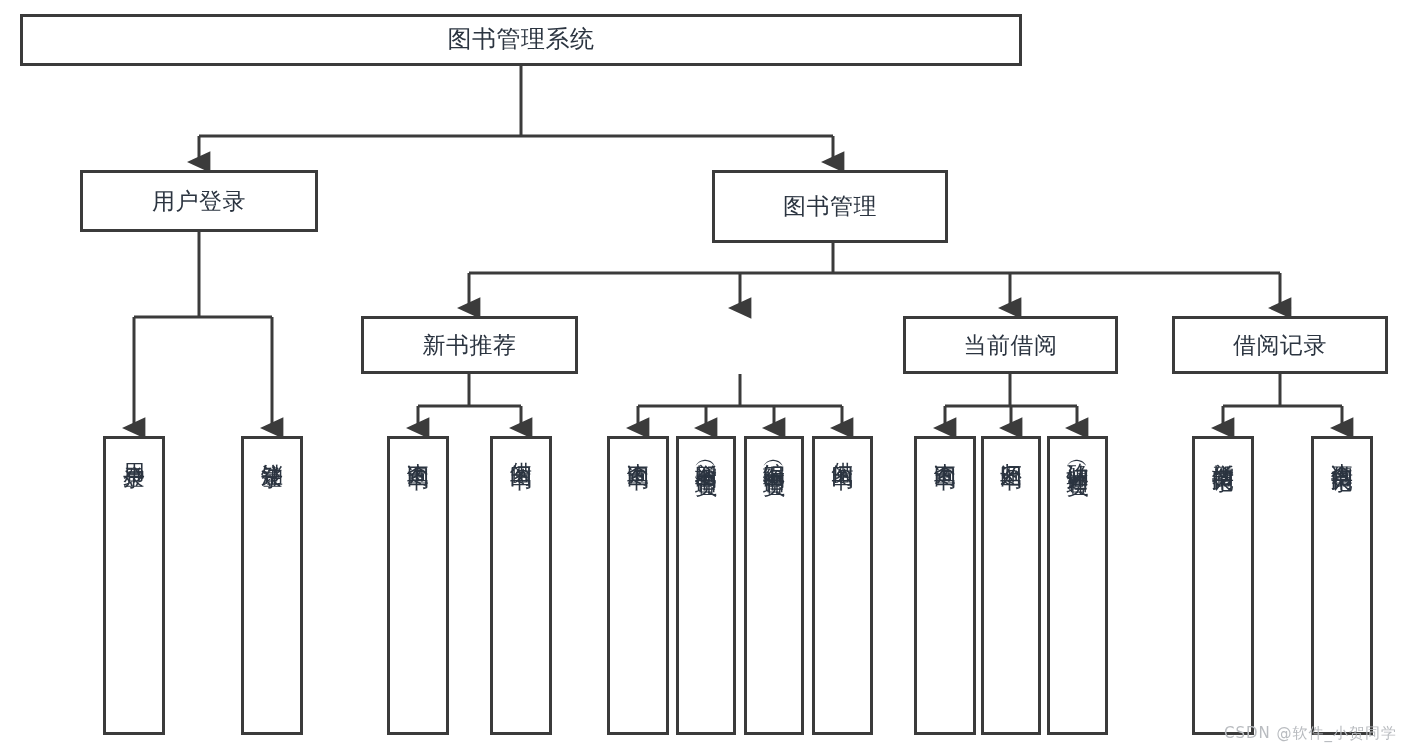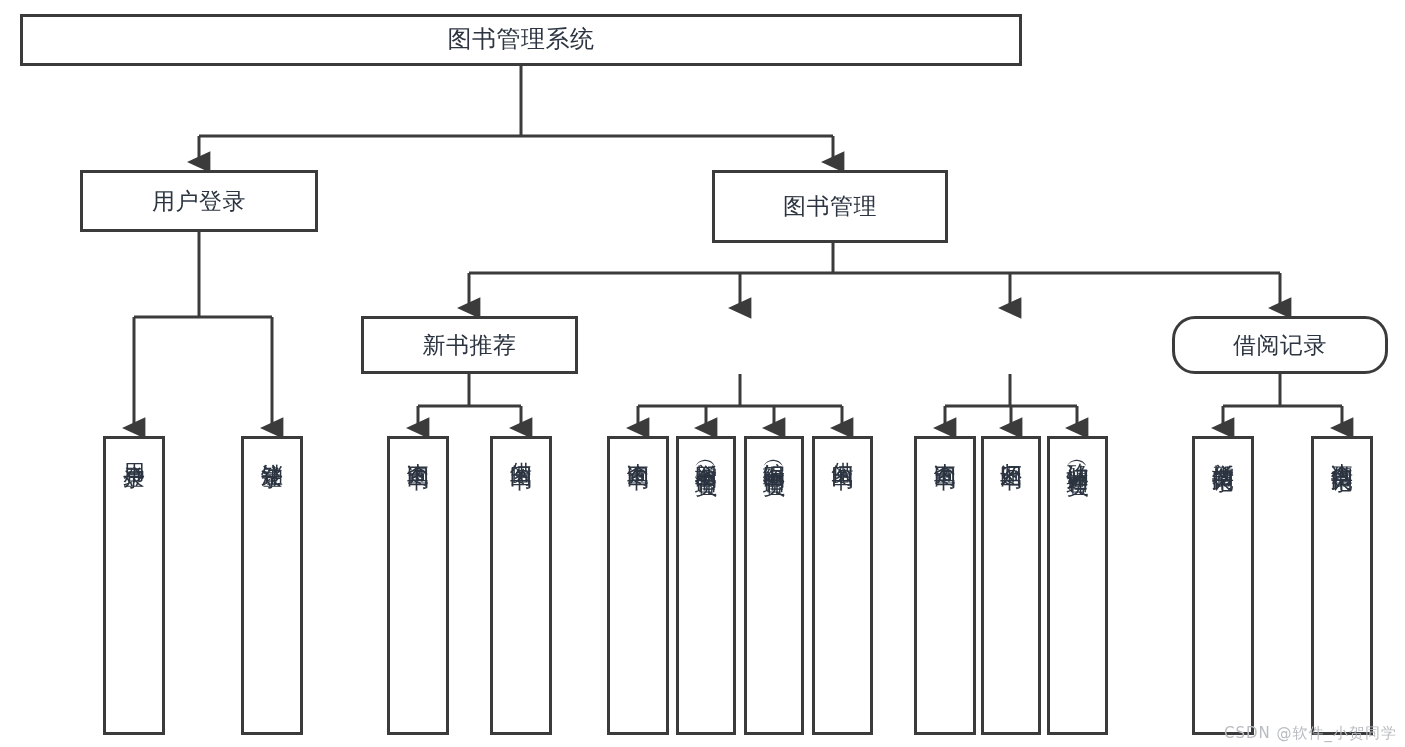--- a/index.html
+++ b/index.html
@@ -132,21 +132,24 @@
   <div class="node" style="left:80px; top:170px; width:238px; height:62px;">
     <span class="label">用户登录</span>
   </div>
   <div class="node" style="left:712px; top:170px; width:236px; height:73px;">
     <span class="label">图书管理</span>
   </div>
 
   <div class="node" style="left:361px; top:316px; width:217px; height:58px;">
     <span class="label">新书推荐</span>
   </div>
-  <div class="node" style="left:1172px; top:316px; width:216px; height:58px;border-radius:23px;">
+  <div class="node" style="left:903px; top:316px; width:215px; height:58px;">
+    <span class="label">当前借阅</span>
+  </div>
+  <div class="node" style="left:1172px; top:316px; width:216px; height:58px;">
     <span class="label">借阅记录</span>
   </div>
 
   <div class="node vertical" style="left:103px; top:436px; width:62px; height:299px;">
     <span class="label">用户登录</span>
   </div>
   <div class="node vertical" style="left:241px; top:436px; width:62px; height:299px;">
     <span class="label">注销登录</span>
   </div>
 

